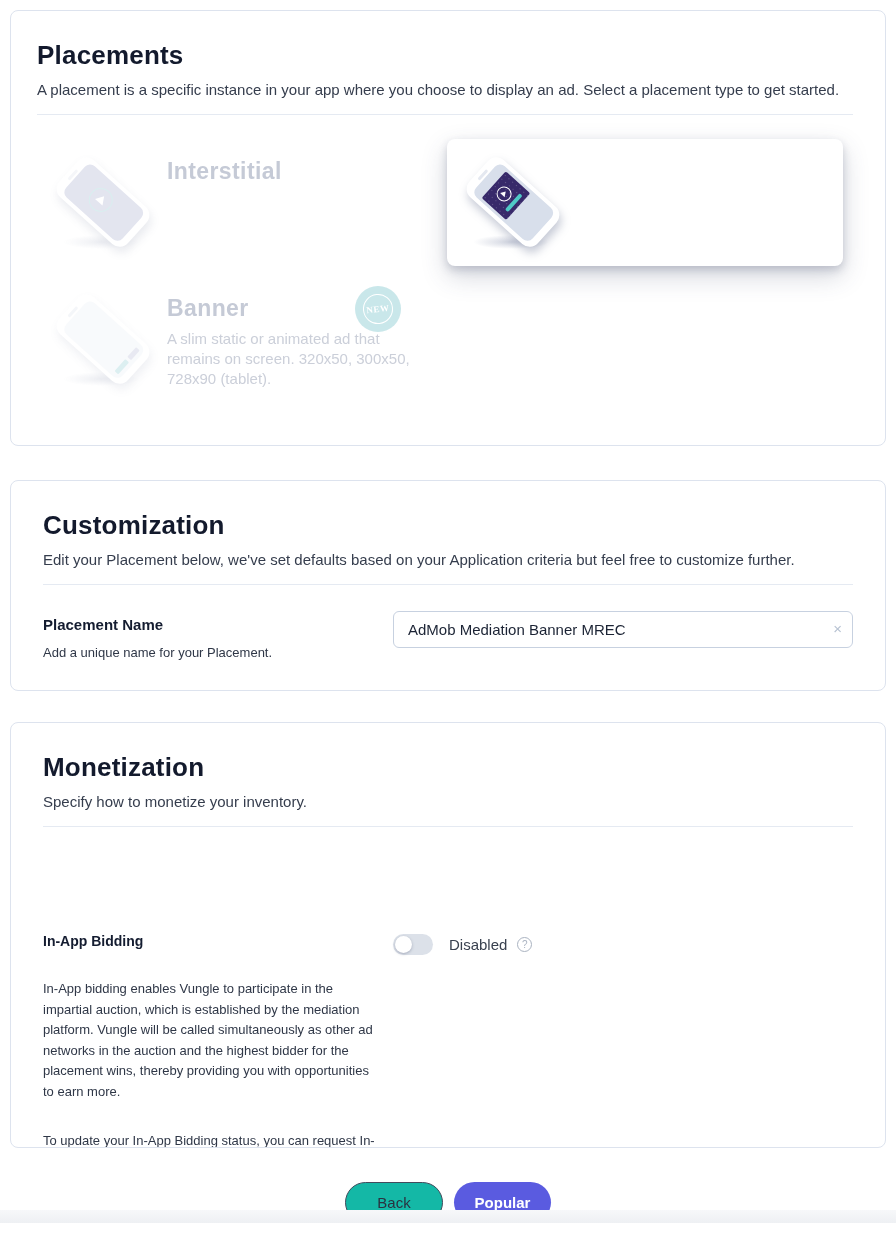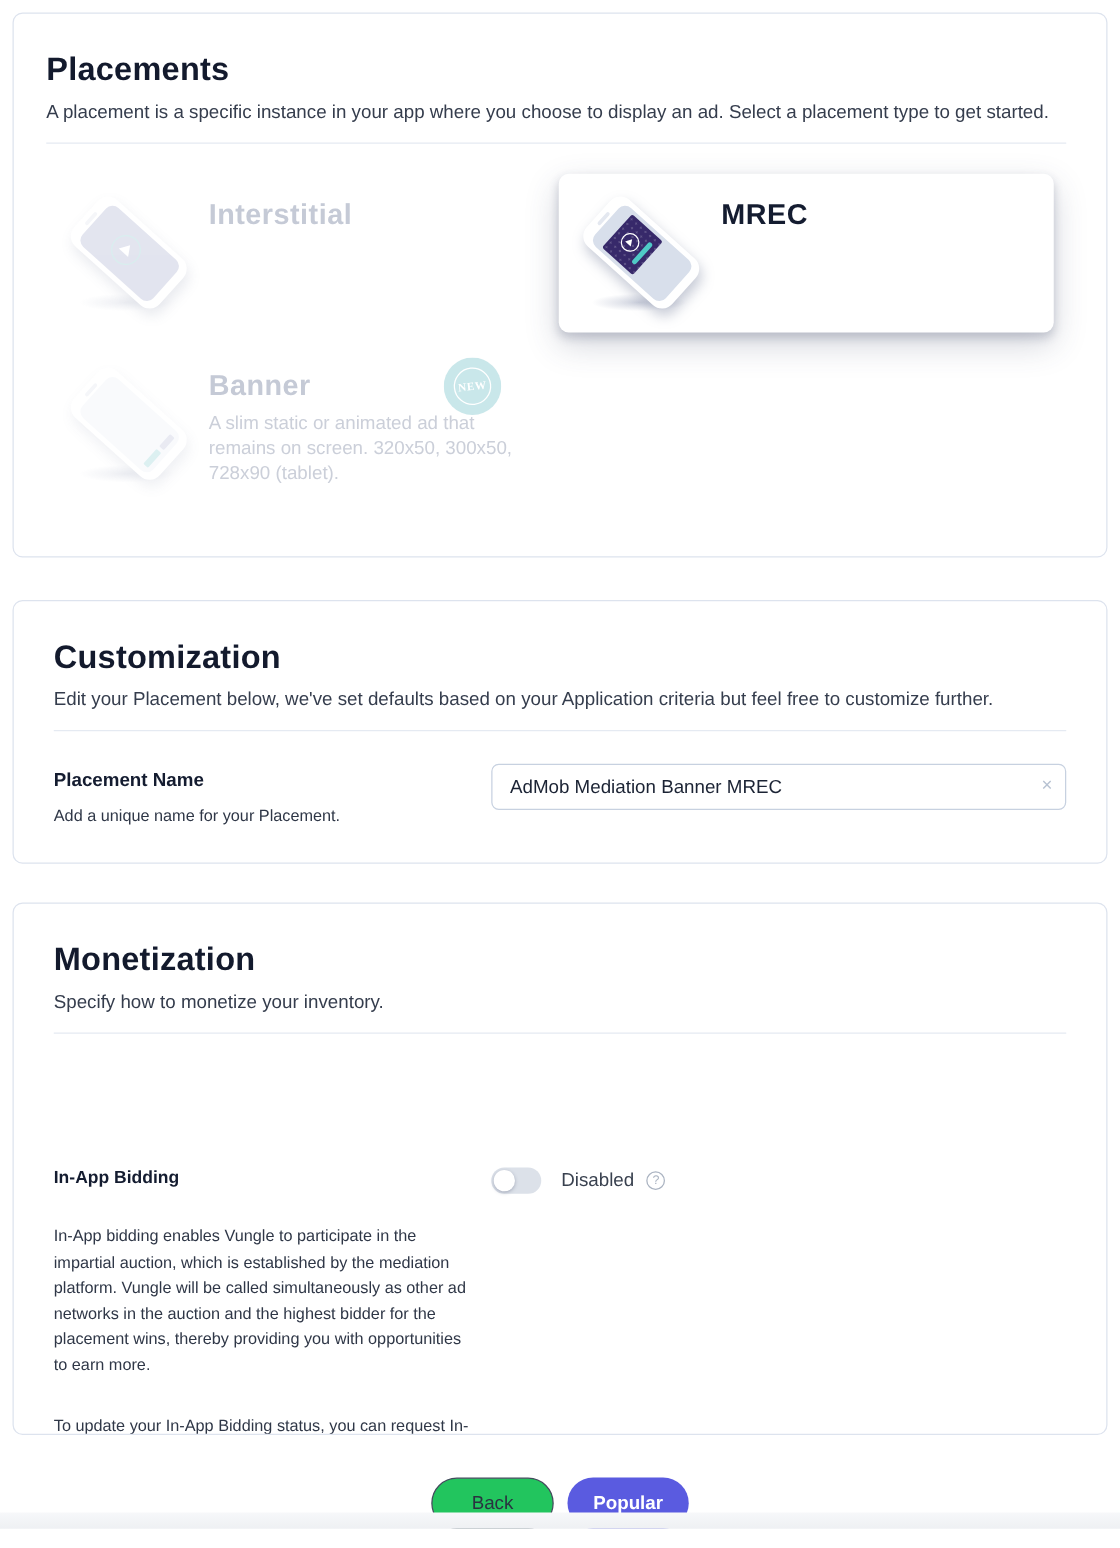--- a/index.html
+++ b/index.html
@@ -309,21 +309,21 @@
   }
   .btn {
     height: 41px;
     border-radius: 21px;
     font-size: 15px;
     font-family: "Liberation Sans", sans-serif;
     cursor: pointer;
   }
   .btn-back {
     width: 98px;
-    background: #22c55e;
+    background: #14b8a6;
     border: 1px solid #434b5c;
     color: #2a3240;
     font-weight: 500;
   }
   .btn-continue {
     width: 97px;
     background: #5a5be0;
     border: none;
     color: #fff;
     font-weight: 600;
@@ -371,21 +371,20 @@
                 <div class="dotgrid"></div>
                 <div class="mrec-ring">
                     <div class="play-tri"></div>
                   </div>
                 <div class="mrec-bar"></div>
               </div>
             </div>
           </div>
         </div>
         <div class="placement-text">
-          <div class="placement-title">MREC</div>
         </div>
       </div>
 
       <div class="placement-option">
         <div class="phone-wrap">
           <div class="phone banner">
             <div class="screen">
               <div class="banner-bar1"></div>
               <div class="banner-bar2"></div>
             </div>

